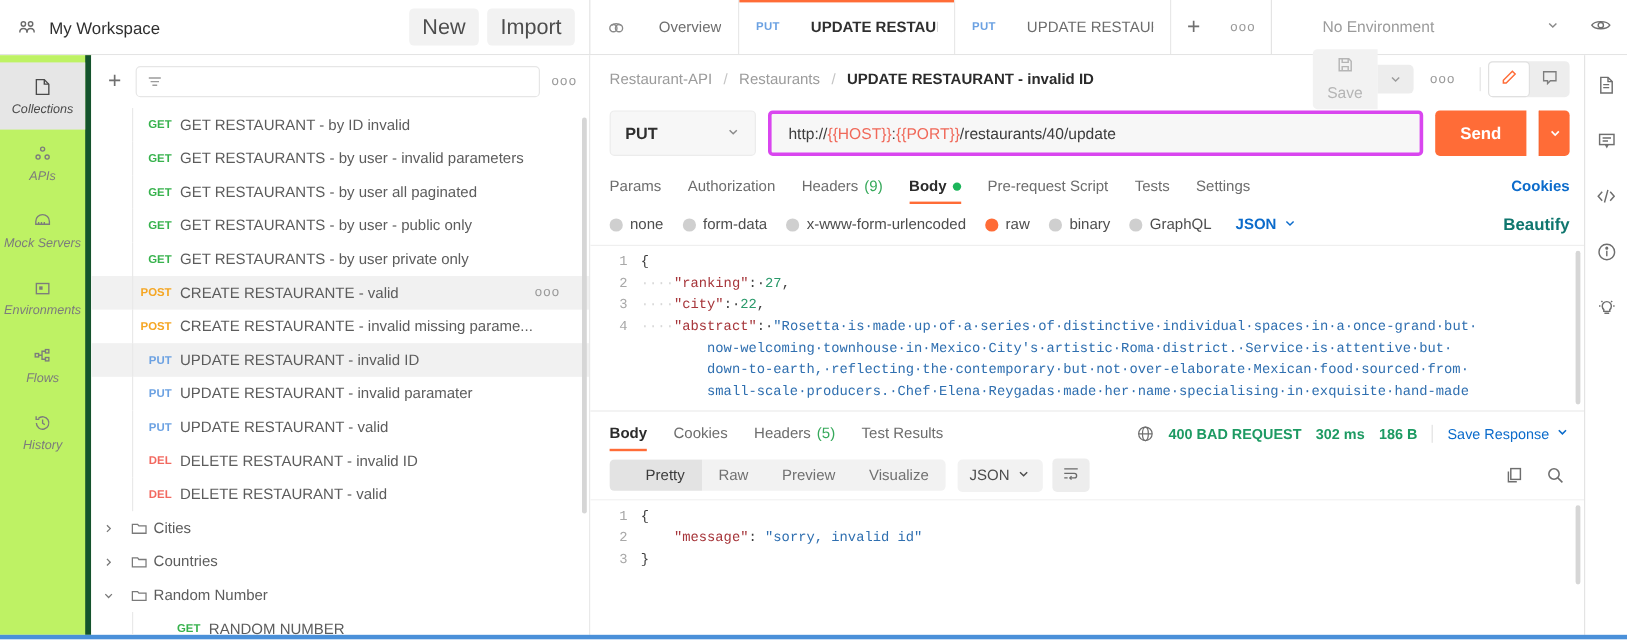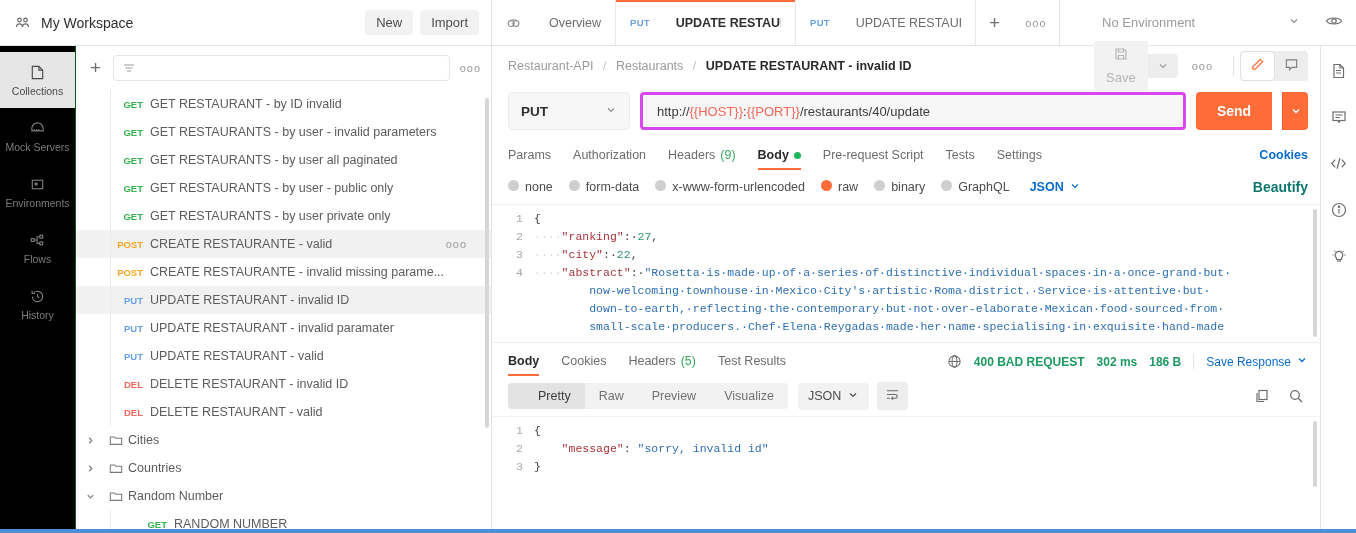--- a/index.html
+++ b/index.html
@@ -12,21 +12,21 @@
     background:#ffffff;
     overflow:hidden;
   }
   .app { width:1356px; height:533px; display:flex; flex-direction:column; }
 
   
   .topbar { height:46px; flex:0 0 46px; display:flex; align-items:stretch; border-bottom:1px solid #e4e4e4; background:#fff; }
   .ws-zone { width:492px; flex:0 0 492px; display:flex; align-items:center; padding:0 12px 0 14px; border-right:1px solid #e4e4e4; }
   .ws-icon { width:18px; height:18px; margin-right:9px; color:#6b6b6b; display:flex; align-items:center; justify-content:center; }
   .ws-title { font-size:14px; color:#2f2f2f; flex:1; }
-  .tb-btn { font-size:13px; color:#4d4d4d; background:#f2f2f2; border-radius:4px; padding:5px 11px; margin-left:7px; cursor:pointer; }
+  .tb-btn { font-size:18px; color:#4d4d4d; background:#f2f2f2; border-radius:4px; padding:5px 11px; margin-left:7px; cursor:pointer; }
 
   .tabs-zone { flex:1; display:flex; align-items:stretch; min-width:0; }
   .tab { display:flex; align-items:center; padding:0 14px; border-right:1px solid #e8e8e8; font-size:12.5px; color:#6d6d6d; position:relative; white-space:nowrap; cursor:pointer; max-width:180px; overflow:hidden; }
   .tab .tlabel { overflow:hidden; text-overflow:clip;margin-left:20px; }
   .tab.active { color:#2f2f2f; font-weight:bold; }
   .tab.active:before { content:""; position:absolute; left:0; right:0; top:0; height:2px; background:#ff6c37; }
   .tab.active:after { content:""; position:absolute; left:0; right:0; bottom:-1px; height:1px; background:#fff; }
   .meth { font-size:9.5px; font-weight:bold; margin-right:6px; letter-spacing:.2px; }
   .m-put { color:#6ba1e2; }
   .m-get { color:#37b24d; }
@@ -36,21 +36,21 @@
   .tab-plus { display:flex; align-items:center; padding:0 13px; color:#707070; font-size:19px; cursor:pointer; }
   .tab-dots { display:flex; align-items:center; padding:0 12px; color:#9a9a9a; cursor:pointer; letter-spacing:1px; font-size:11px; border-right:1px solid #e4e4e4; }
   .env-zone { width:222px; flex:0 0 222px; display:flex; align-items:center; padding:0 12px; color:#9b9b9b; font-size:13px; cursor:pointer; }
   .env-zone .caret { margin-left:auto; color:#8a8a8a; }
   .eye-zone { width:44px; flex:0 0 44px; display:flex; align-items:center; justify-content:center; color:#6e6e6e; cursor:pointer; }
 
   
   .main { flex:1; display:flex; min-height:0; }
 
   
-  .rail { width:76px; flex:0 0 76px; background:#000000; border-right:1px solid #14532d; padding-top:6px; }
+  .rail { width:76px; flex:0 0 76px; background:#bef264; border-right:5px solid #14532d; padding-top:6px;font-style:italic; }
   .rail-item { height:56px; display:flex; flex-direction:column; align-items:center; justify-content:center; gap:4px; color:#7c7c7c; font-size:10.5px; cursor:pointer; }
   .rail-item.active { background:#e6e6e6; color:#4a4a4a; }
   .rail-item svg { display:block; }
 
   
   .sidebar { width:416px; flex:0 0 416px; border-right:1px solid #e4e4e4; display:flex; flex-direction:column; background:#fff; min-width:0; }
   .sb-head { height:44px; flex:0 0 44px; display:flex; align-items:center; padding:0 10px 0 14px; }
   .sb-plus { font-size:19px; color:#6f6f6f; margin-right:12px; cursor:pointer; }
   .sb-search { flex:1; height:26px; border:1px solid #e6e6e6; border-radius:4px; display:flex; align-items:center; padding:0 8px; }
   .sb-search .filt { color:#9c9c9c; display:flex; }
@@ -93,21 +93,21 @@
 
   .rtabs { height:34px; flex:0 0 34px; display:flex; align-items:flex-end; padding:0 12px 0 16px; }
   .rtab { font-size:12.5px; color:#6d6d6d; padding:0 0 8px 0; margin-right:22px; cursor:pointer; position:relative; display:flex; align-items:center; gap:5px; }
   .rtab.on { color:#2b2b2b; font-weight:bold; }
   .rtab.on:after { content:""; position:absolute; left:0; right:0; bottom:0; height:2px; background:#ff6c37; }
   .rtab .cnt { color:#37a95b; font-weight:normal; }
   .dotg { width:7px; height:7px; border-radius:50%; background:#1cb55a; display:inline-block; }
   .cookies-lnk { margin-left:auto; color:#0b6bcb; font-size:12.5px; font-weight:bold; padding-bottom:8px; cursor:pointer; }
 
   .bodyopts { height:34px; flex:0 0 34px; display:flex; align-items:center; padding:0 12px 0 16px; font-size:12.5px; color:#4d4d4d; }
-  .radio { display:flex; gap:6px; margin-right:16px; cursor:pointer; }
+  .radio { display:flex; align-items:center; gap:6px; margin-right:16px; cursor:pointer; }
   .radio .rdot { width:11px; height:11px; border-radius:50%; background:#cfcfcf; }
   .radio.on .rdot { background:#ff6c37; }
   .jsonsel { color:#0b6bcb; font-weight:bold; margin-left:4px; display:flex; align-items:center; gap:5px; cursor:pointer; }
   .beautify { margin-left:auto; color:#0f766e; font-weight:bold; font-size:14px; cursor:pointer; }
 
   .editor { flex:0 0 138px; position:relative; border-top:1px solid #efefef; overflow:hidden; font-family:"Liberation Mono", monospace; font-size:11.5px; }
   .ed-inner { display:flex; padding-top:5px; }
   .gutter { width:42px; flex:0 0 42px; text-align:right; padding-right:11px; color:#a8a8a8; line-height:18px; }
   .code { flex:1; line-height:18px; color:#2f6fb0; white-space:pre; overflow:hidden; padding-right:16px; }
   .k { color:#a6353a; }
@@ -209,20 +209,30 @@
           <svg width="17" height="17" viewBox="0 0 18 18" fill="none" stroke="currentColor" stroke-width="1.2">
             <path d="M3.5 2.5h7l4 4v9h-11z"></path>
               <path d="M10.5 2.5v4h4"></path>
           </svg>
         </span>
         <span>Collections</span>
       </div>
       <div class="rail-item">
         <span>
           <svg width="17" height="17" viewBox="0 0 18 18" fill="none" stroke="currentColor" stroke-width="1.2">
+            <circle cx="9" cy="4.5" r="1.8"></circle>
+              <circle cx="5" cy="11.5" r="1.8"></circle>
+              <circle cx="13" cy="11.5" r="1.8"></circle>
+          </svg>
+        </span>
+        <span>APIs</span>
+      </div>
+      <div class="rail-item">
+        <span>
+          <svg width="17" height="17" viewBox="0 0 18 18" fill="none" stroke="currentColor" stroke-width="1.2">
             <path d="M3 11.5v-2.5a6 6 0 0 1 12 0v2.5z"></path>
               <path d="M5.5 11.5v-2M8 11.5v-2M10.5 11.5v-2"></path>
           </svg>
         </span>
         <span>Mock Servers</span>
       </div>
       <div class="rail-item">
         <span>
           <svg width="17" height="17" viewBox="0 0 18 18" fill="none" stroke="currentColor" stroke-width="1.2">
             <rect x="3.5" y="4.5" width="11" height="9"></rect>

